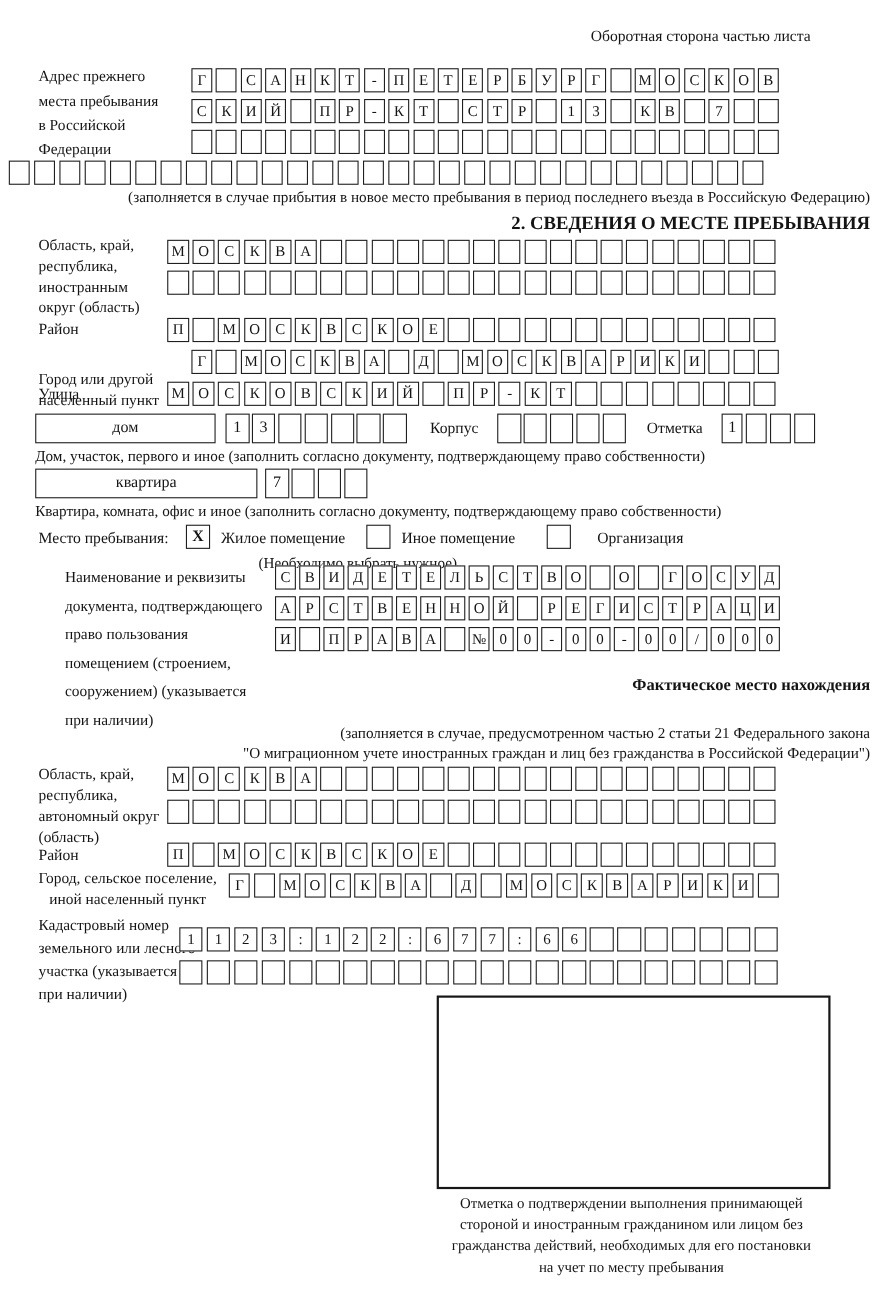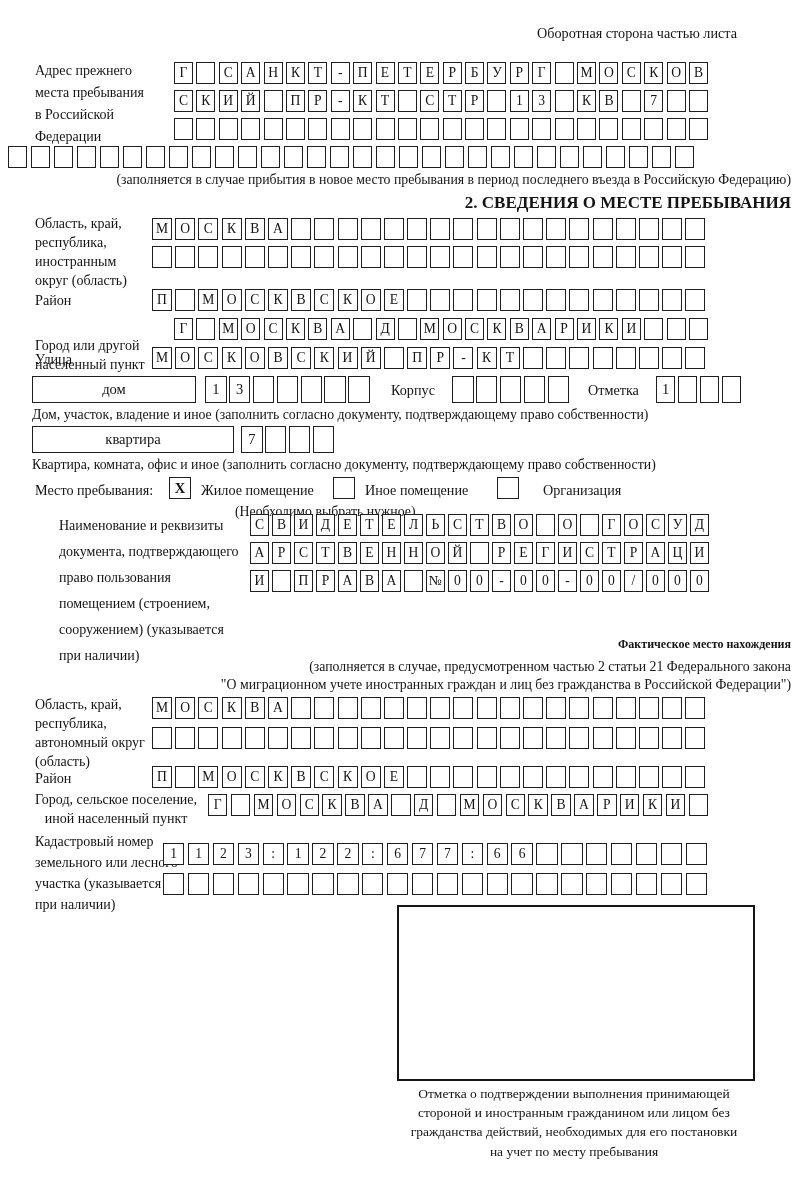--- a/index.html
+++ b/index.html
@@ -320,21 +320,21 @@
     <span class="cbox"></span>
     <span class="cbox"></span>
   </div>
 <div class="abs lbl" style="left:588px;top:381px;">Отметка</div>
 <div class="abs boxrow stro" style="left:656px;top:376px;">
     <span class="cbox">1</span>
     <span class="cbox"></span>
     <span class="cbox"></span>
     <span class="cbox"></span>
   </div>
-<div class="abs note" style="left:32px;top:407px;">Дом, участок, владение и иное (заполнить согласно документу, подтверждающему право собственности)</div>
+<div class="abs note" style="left:32px;top:407px;">Дом, участок, первого и иное (заполнить согласно документу, подтверждающему право собственности)</div>
 
 <div class="abs namedbox" style="left:32px;top:426px;width:200px;height:25px;">квартира</div>
 <div class="abs boxrow tall" style="left:241px;top:426px;">
     <span class="cbox">7</span>
     <span class="cbox"></span>
     <span class="cbox"></span>
     <span class="cbox"></span>
   </div>
 <div class="abs note" style="left:32px;top:457px;">Квартира, комната, офис и иное (заполнить согласно документу, подтверждающему право собственности)</div>
 
@@ -418,21 +418,21 @@
     <span class="cbox">0</span>
     <span class="cbox">-</span>
     <span class="cbox">0</span>
     <span class="cbox">0</span>
     <span class="cbox">/</span>
     <span class="cbox">0</span>
     <span class="cbox">0</span>
     <span class="cbox">0</span>
   </div>
 
-<div class="abs title center" style="top:637px;font-size:12px;">Фактическое место нахождения</div>
+<div class="abs title center" style="top:615px;font-size:15px;">Фактическое место нахождения</div>
 <div class="abs note center" style="top:659px;">(заполняется в случае, предусмотренном частью 2 статьи 21 Федерального закона</div>
 <div class="abs note center" style="top:677px;">"О миграционном учете иностранных граждан и лиц без гражданства в Российской Федерации")</div>
 
 <div class="abs stack lh19" style="left:35px;top:695px;">
     <div class="lline">Область, край,</div>
     <div class="lline">республика,</div>
     <div class="lline">автономный округ</div>
     <div class="lline">(область)</div>
   </div>
 <div class="abs boxrow p248" style="left:152px;top:697px;">

